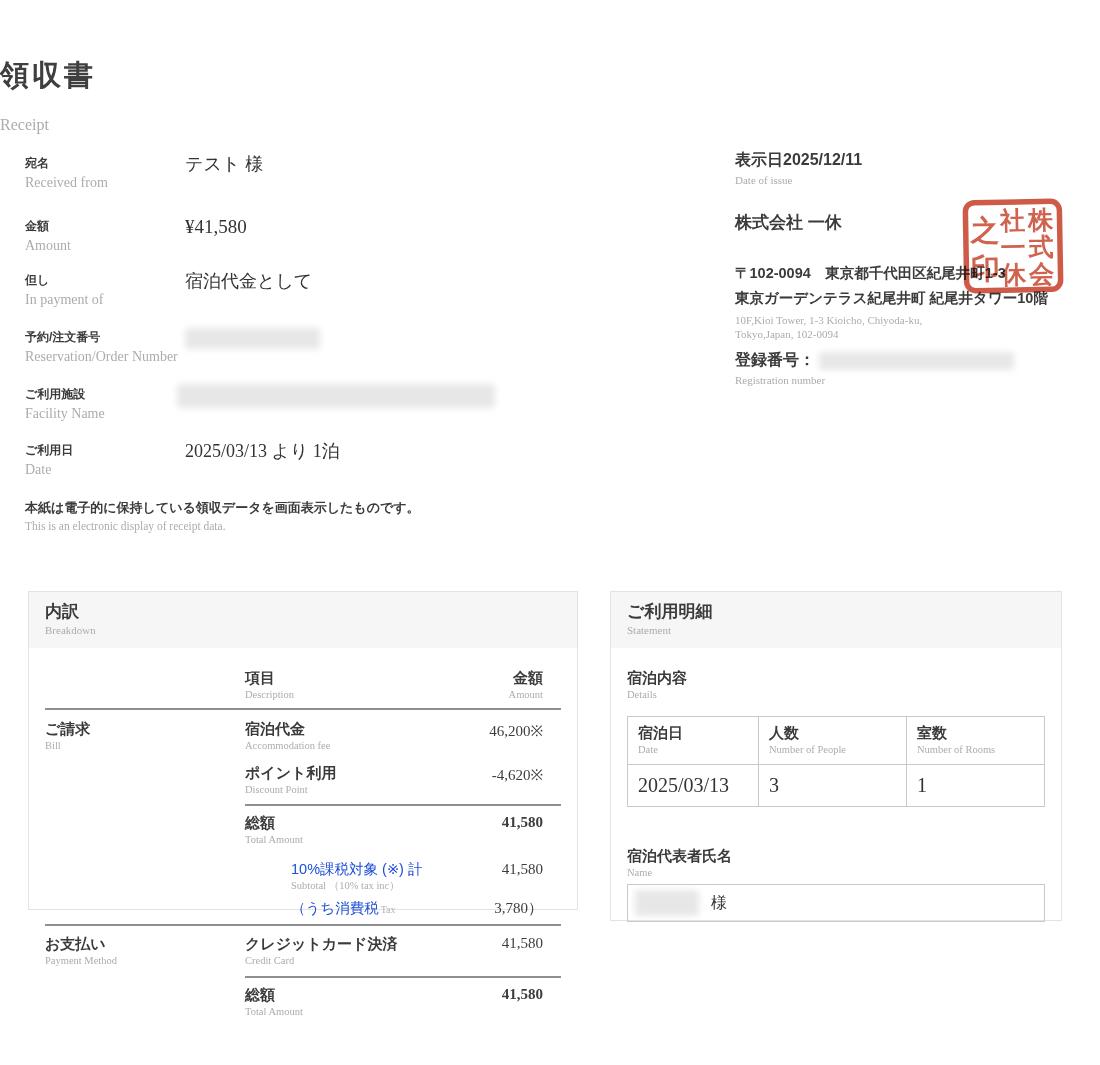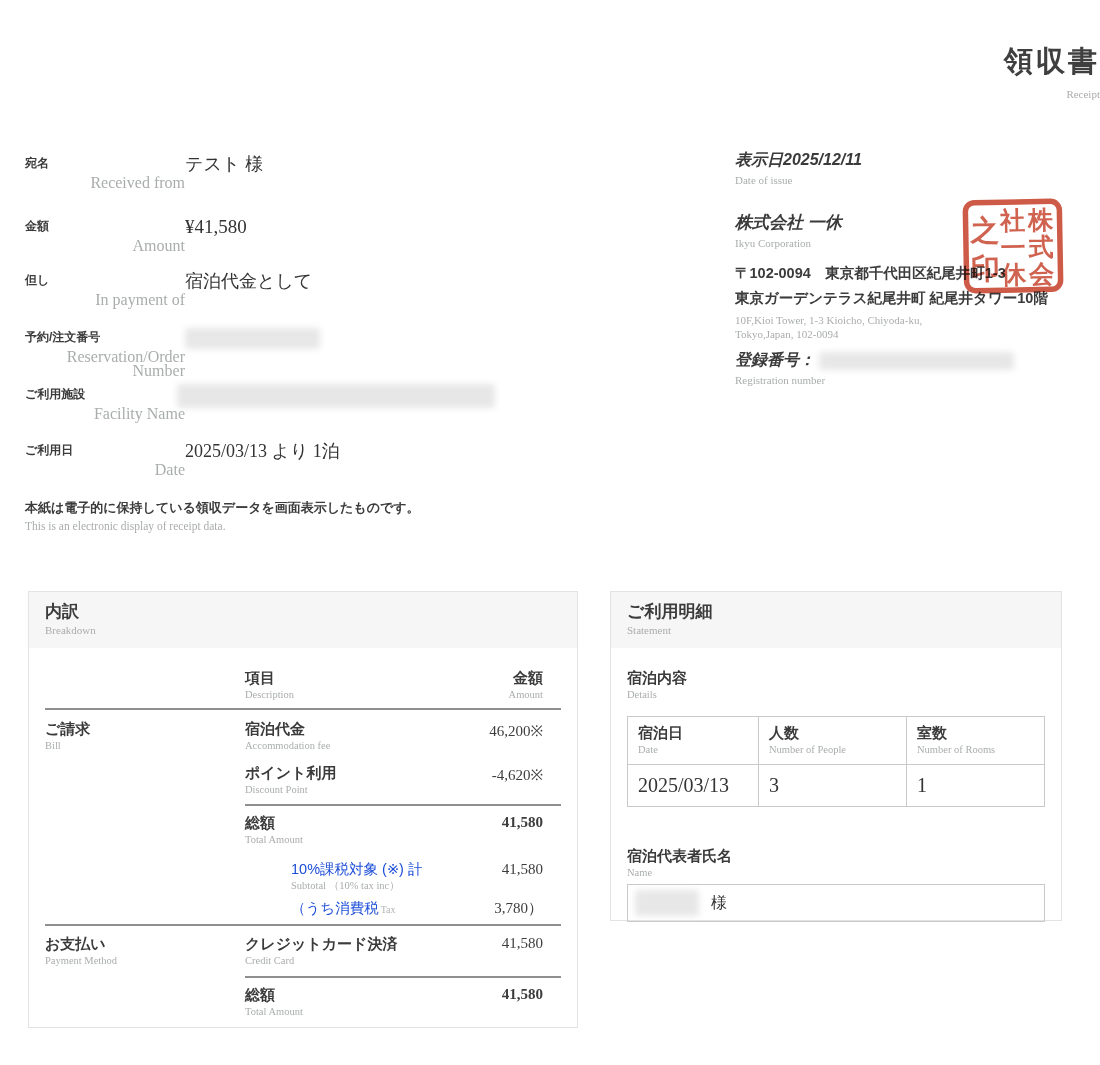--- a/index.html
+++ b/index.html
@@ -6,36 +6,36 @@
   html,body { background:#fff; }
   .page {
     position:relative; width:1100px; height:1065px; margin:0 auto;
     background:#fff; overflow:hidden;
     font-family:"Liberation Sans","DejaVu Sans",sans-serif; color:#3b3b3b;
   }
   .en-sub { font-family:"Liberation Serif","DejaVu Serif",serif; color:#aaadad; font-weight:normal; }
   .serif { font-family:"Liberation Serif","DejaVu Serif",serif; }
 
   
-  .title-wrap { position:absolute; top:42px; left:0; width:100%; text-align:right; }
+  .title-wrap { position:absolute; top:56px; left:0; width:100%; text-align:left; }
   .title-ja { font-size:29px; font-weight:bold; letter-spacing:3px; color:#3f3f3f; }
-  .title-en { margin-top:6px; font-size:11px; }
+  .title-en { margin-top:20px; font-size:16px; }
 
   
   .info-row { position:absolute; left:25px; display:flex; width:560px; }
   .info-label { width:160px; }
   .info-label .ja { font-size:12px; font-weight:bold; line-height:20px; }
-  .info-label .en { font-size:16px; line-height:14px; margin-top:3px;text-align:right; }
+  .info-label .en { font-size:14px; line-height:14px; margin-top:3px; }
   .info-value { font-size:18px; line-height:22px; padding-top:0; color:#333; }
   .info-value.num { font-family:"Liberation Serif","DejaVu Serif",serif; font-size:19px; }
   .blur-box { background:#e7e7e7; border-radius:3px; filter:blur(3px); }
 
   
   .iss { position:absolute; left:735px; width:340px; }
-  .iss .ja-b { font-size:16px; font-weight:bold; line-height:20px;font-style:italic; }
+  .iss .ja-b { font-size:16px; font-weight:bold; line-height:20px; }
   .iss .en { font-size:11px; line-height:14px; margin-top:3px; }
   .addr-ja { font-size:14.5px; font-weight:bold; line-height:25px; color:#3b3b3b; }
   .addr-en { font-size:11px; line-height:14px; margin-top:2px; }
   .reg-line { display:flex; align-items:flex-end; }
 
   
   .seal { position:absolute; left:962px; top:198px; width:102px; height:96px; opacity:.92; mix-blend-mode:multiply; }
 
   
   .note { position:absolute; left:25px; top:500px; }
@@ -43,21 +43,21 @@
   .note .en { font-size:11.5px; line-height:15px; margin-top:3px; }
 
   
   .box { position:absolute; top:591px; background:#fff; border:1px solid #e3e3e3; }
   .box-head { height:56px; background:#f6f6f6; padding:9px 16px 0 16px; }
   .box-head .ja { font-size:17px; font-weight:bold; line-height:21px; }
   .box-head .en { font-size:11px; line-height:13px; margin-top:2px; }
   .box-body { padding:0 16px; }
 
   
-  .bd { left:28px; width:550px; height:437px; }
+  .bd { left:28px; width:550px; height:319px; }
   .rule { height:2px; background:#8f8f8f; }
   .bd-colhead { display:flex; margin-top:21px; }
   .sp200 { width:200px; }
   .grow { flex:1; }
   .cell-ja { font-size:15px; font-weight:bold; line-height:18px; }
   .cell-en { font-size:10.5px; line-height:13px; margin-top:1px; }
   .amt { width:110px; text-align:right; padding-right:18px;
          font-family:"Liberation Serif","DejaVu Serif",serif; font-size:15px; color:#3d3d3d; }
   .amt.b { font-weight:bold; }
   .bd-rule1 { margin-top:7px; }
@@ -151,21 +151,20 @@
     <div class="info-value serif">2025/03/13 より 1泊</div>
   </div>
 
   <div class="iss" style="top:150px">
     <div class="ja-b">表示日2025/12/11</div>
     <div class="en en-sub">Date of issue</div>
   </div>
 
   <div class="iss" style="top:213px">
     <div class="ja-b" style="font-size:17px">株式会社 一休</div>
-    <div class="en en-sub">Ikyu Corporation</div>
   </div>
 
   <div class="iss" style="top:261px;width:360px">
     <div class="addr-ja">〒102-0094　東京都千代田区紀尾井町1-3</div>
     <div class="addr-ja">東京ガーデンテラス紀尾井町 紀尾井タワー10階</div>
     <div class="addr-en en-sub">10F,Kioi Tower, 1-3 Kioicho, Chiyoda-ku,</div>
     <div class="addr-en en-sub" style="margin-top:0">Tokyo,Japan, 102-0094</div>
   </div>
 
   <div class="iss" style="top:350px">

